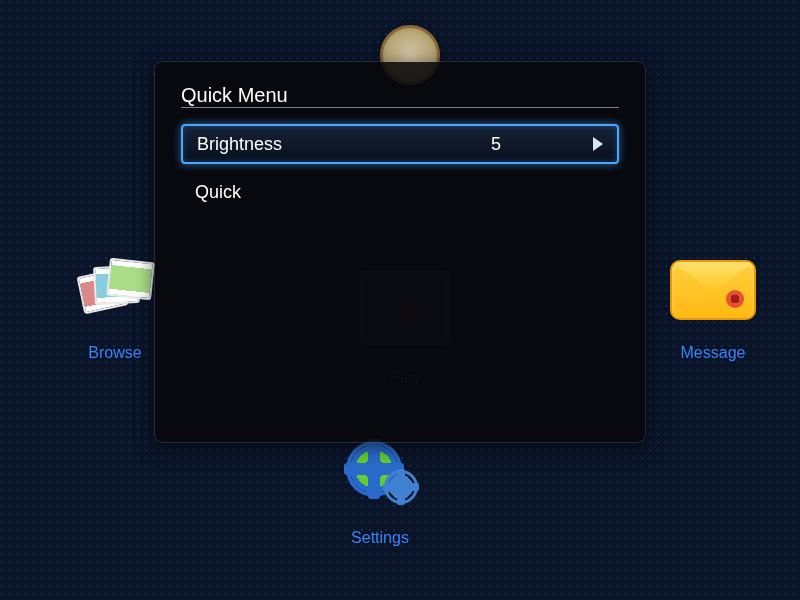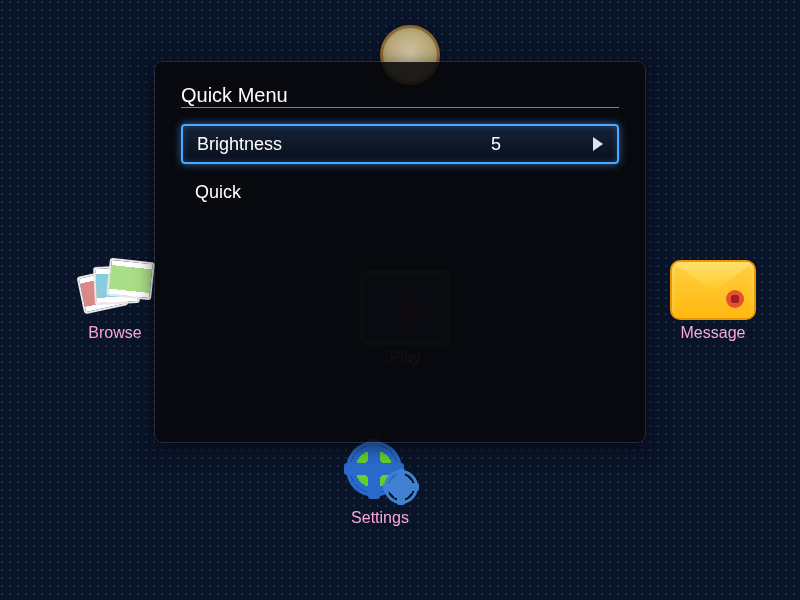--- a/index.html
+++ b/index.html
@@ -23,21 +23,21 @@
       left: 380px;
       width: 60px;
       height: 60px;
       border-radius: 50%;
       background: radial-gradient(circle, #d4c8a8 0%, #b8a878 60%, #8a7848 100%);
       border: 3px solid #8a6838;
       box-shadow: 0 2px 6px rgba(0,0,0,0.5);
     }
 
     .bg-item { position: absolute; text-align: center; }
-    .bg-item-label { color: #f9a8d4; font-size: 16px; margin-top: 4px; }
+    .bg-item-label { color: #3b82f6; font-size: 16px; margin-top: 24px; }
 
     .browse { left: 80px; top: 260px; }
     .browse .icon {
       width: 70px; height: 60px; position: relative;
     }
     .photo-stack {
       position: absolute; width: 45px; height: 38px; background: #fff;
       border: 2px solid #e8e8e8; border-radius: 3px;
     }
     .photo-stack.p1 { left: 0; top: 12px; transform: rotate(-12deg); background: linear-gradient(#fff 15%, #d88 15%, #d88 85%, #fff 85%); }

